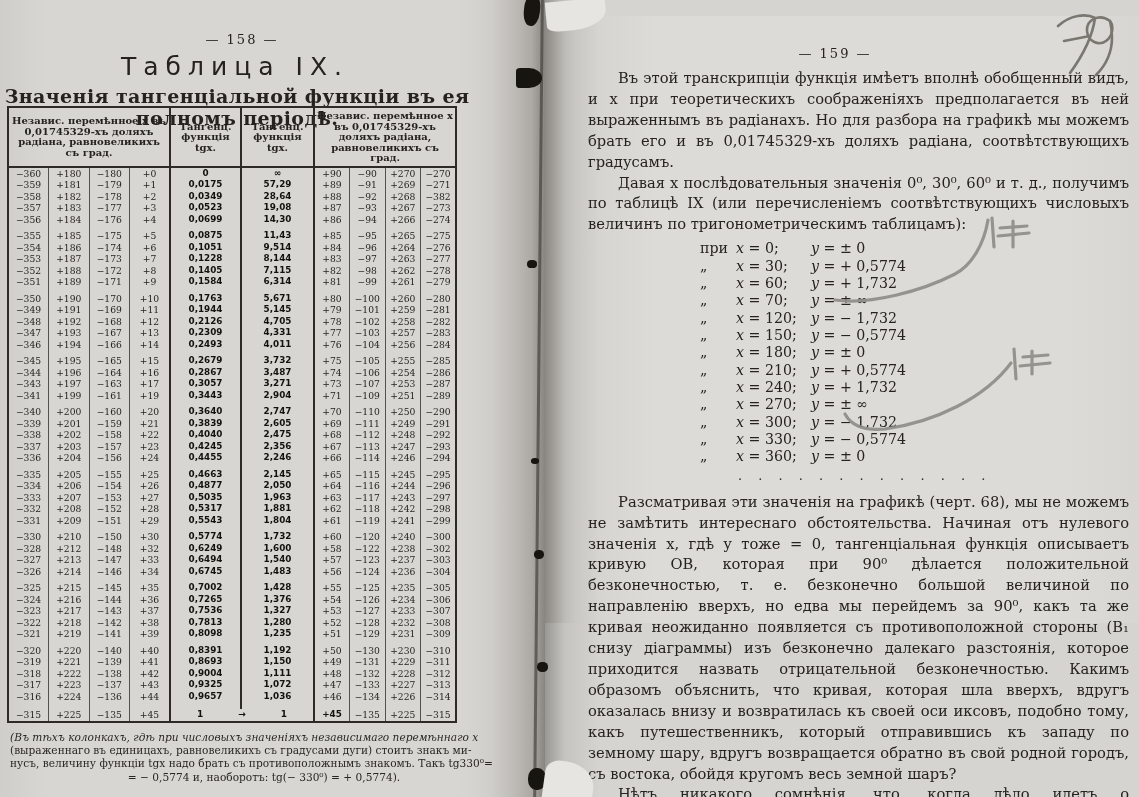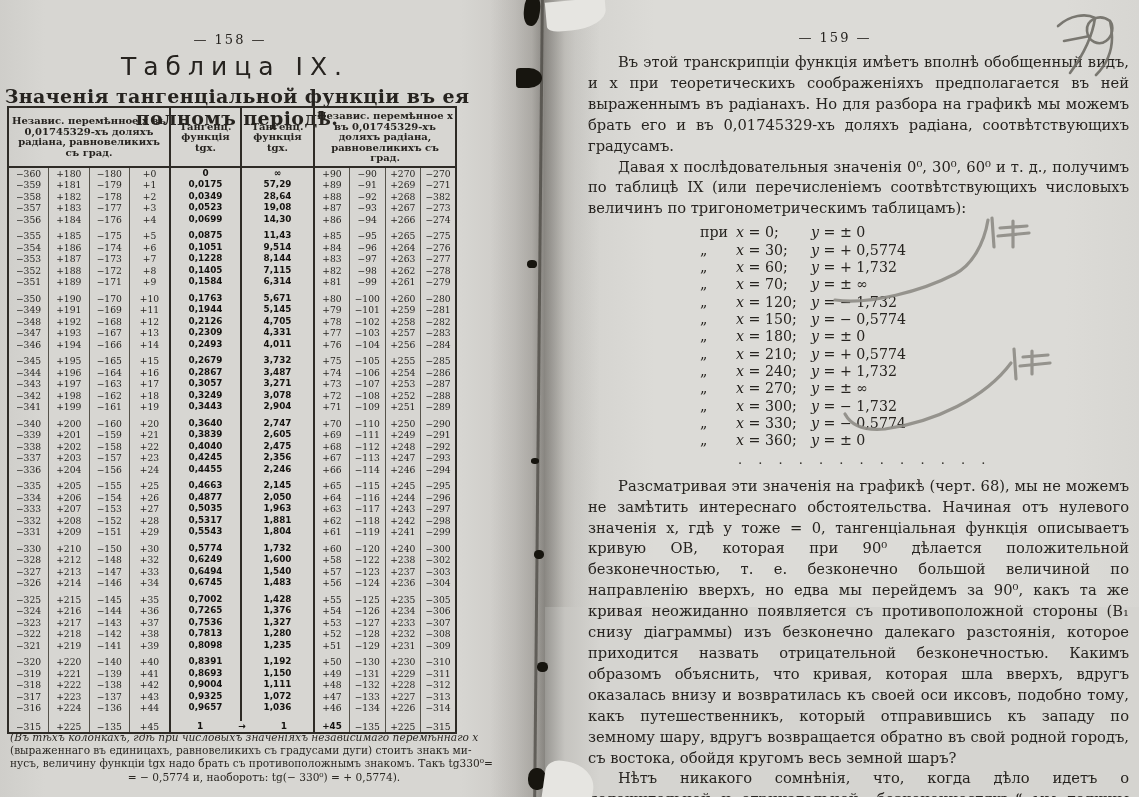--- a/index.html
+++ b/index.html
@@ -2,21 +2,21 @@
 <html><head>
 <meta charset="utf-8">
 <style>
   html,body{margin:0;padding:0;}
   #canvas{position:relative;width:1139px;height:797px;overflow:hidden;
     font-family:"DejaVu Serif","Liberation Serif",serif;color:#26231f;
     background:#d5d4d0;}
   
   .page-left{position:absolute;left:0;top:0;width:545px;height:797px;
     background:linear-gradient(90deg,#cfceca 0px,#d7d6d2 45px,#d7d6d2 460px,#cbc9c5 515px,#bab8b3 545px);}
-  .page-right{position:absolute;left:545px;top:0;width:594px;height:607px;
+  .page-right{position:absolute;left:545px;top:16px;width:594px;height:607px;
     background:linear-gradient(90deg,#bfbdb8 0px,#d3d2ce 30px,#dcdbd7 110px,#dcdbd7 520px,#d7d6d2 594px);}
   
   .gutter-shadow{position:absolute;left:490px;top:0;width:110px;height:797px;pointer-events:none;
     background:linear-gradient(90deg,rgba(60,55,48,0) 0%,rgba(60,55,48,.16) 38%,rgba(38,35,30,.34) 50%,rgba(60,55,48,.10) 68%,rgba(60,55,48,0) 100%);}
   .gutter-crease{position:absolute;left:537px;top:-10px;width:2.5px;height:820px;background:#3f3c35;opacity:.65;transform:rotate(.55deg);}
   .torn{position:absolute;background:#17150f;border-radius:45%;}
   .torn-light{position:absolute;background:#e6e5e1;}
   
   .pnum{position:absolute;width:200px;text-align:center;font-size:13px;letter-spacing:2px;}
   .tbl-title{position:absolute;left:10px;top:52px;width:450px;text-align:center;
@@ -56,21 +56,21 @@
   .dots{margin-left:150px;font-size:13px;letter-spacing:6px;line-height:16px;color:#33302b;}
   
   svg.pencil{position:absolute;left:0;top:0;pointer-events:none;}
 </style>
 </head>
 <body>
 
 <div id="canvas">
 
   <div class="page-left">
-    <div class="pnum" style="left:130px;top:32px;text-align:center;">— 158 —</div>
+    <div class="pnum" style="left:142px;top:32px;text-align:center;">— 158 —</div>
     <div class="tbl-title">Таблица IX.</div>
     <div class="tbl-subtitle">Значенія тангенціальной функціи въ ея полномъ періодѣ.</div>
 
     <table class="tg">
       <thead>
         <tr>
           <th colspan="4" style="width:156px;">Независ. перемѣнное x въ 0,01745329-хъ доляхъ радіана, равновеликихъ съ град.</th>
           <th style="width:65px;">Тангенц. функція tgx.</th>
           <th style="width:67px;">Тангенц. функція tgx.</th>
           <th colspan="4">Независ. перемѣнное x въ 0,01745329-хъ доляхъ радіана, равновеликихъ съ град.</th>
@@ -321,32 +321,20 @@
             <td>−343</td>
             <td>+197</td>
             <td>−163</td>
             <td>+17</td>
             <td>0,3057</td>
             <td>3,271</td>
             <td>+73</td>
             <td>−107</td>
             <td>+253</td>
             <td>−287</td>
-          </tr>
-          <tr>
-            <td>−342</td>
-            <td>+198</td>
-            <td>−162</td>
-            <td>+18</td>
-            <td>0,3249</td>
-            <td>3,078</td>
-            <td>+72</td>
-            <td>−108</td>
-            <td>+252</td>
-            <td>−288</td>
           </tr>
           <tr>
             <td>−341</td>
             <td>+199</td>
             <td>−161</td>
             <td>+19</td>
             <td>0,3443</td>
             <td>2,904</td>
             <td>+71</td>
             <td>−109</td>

